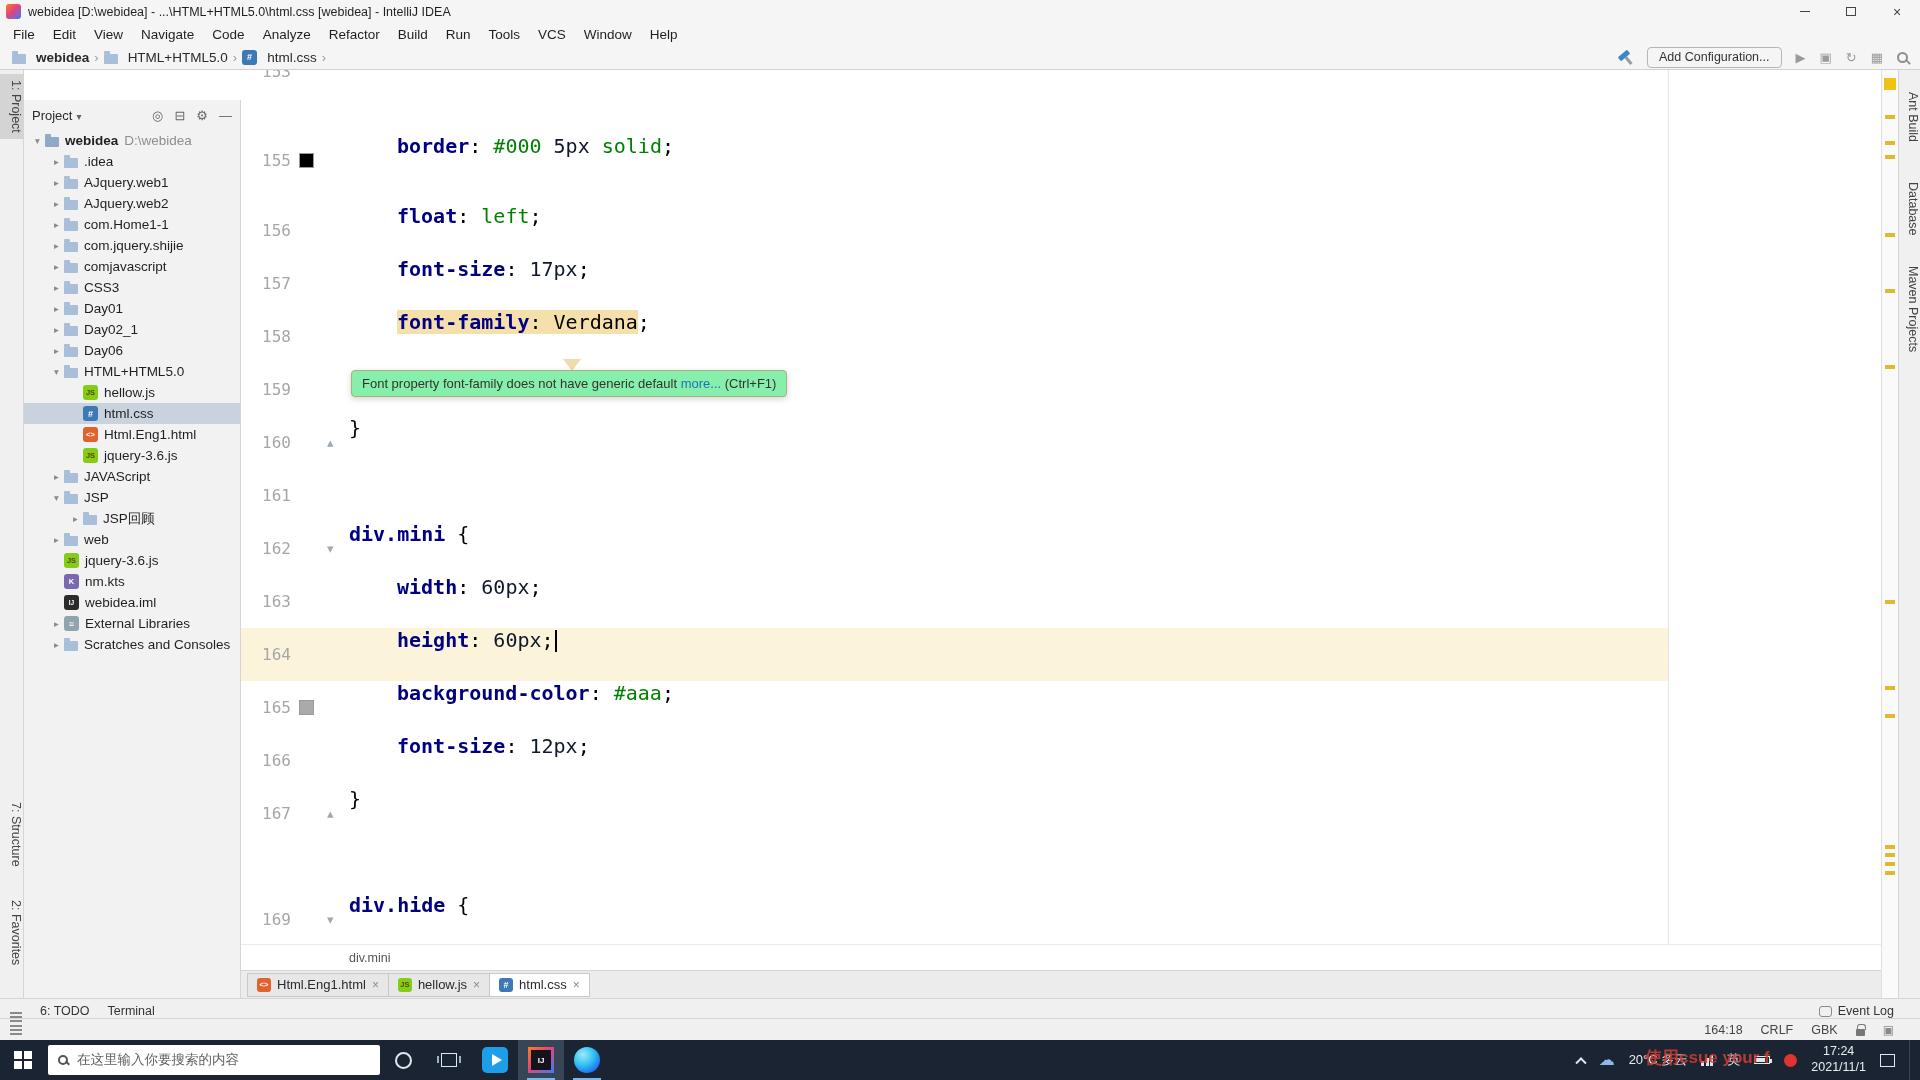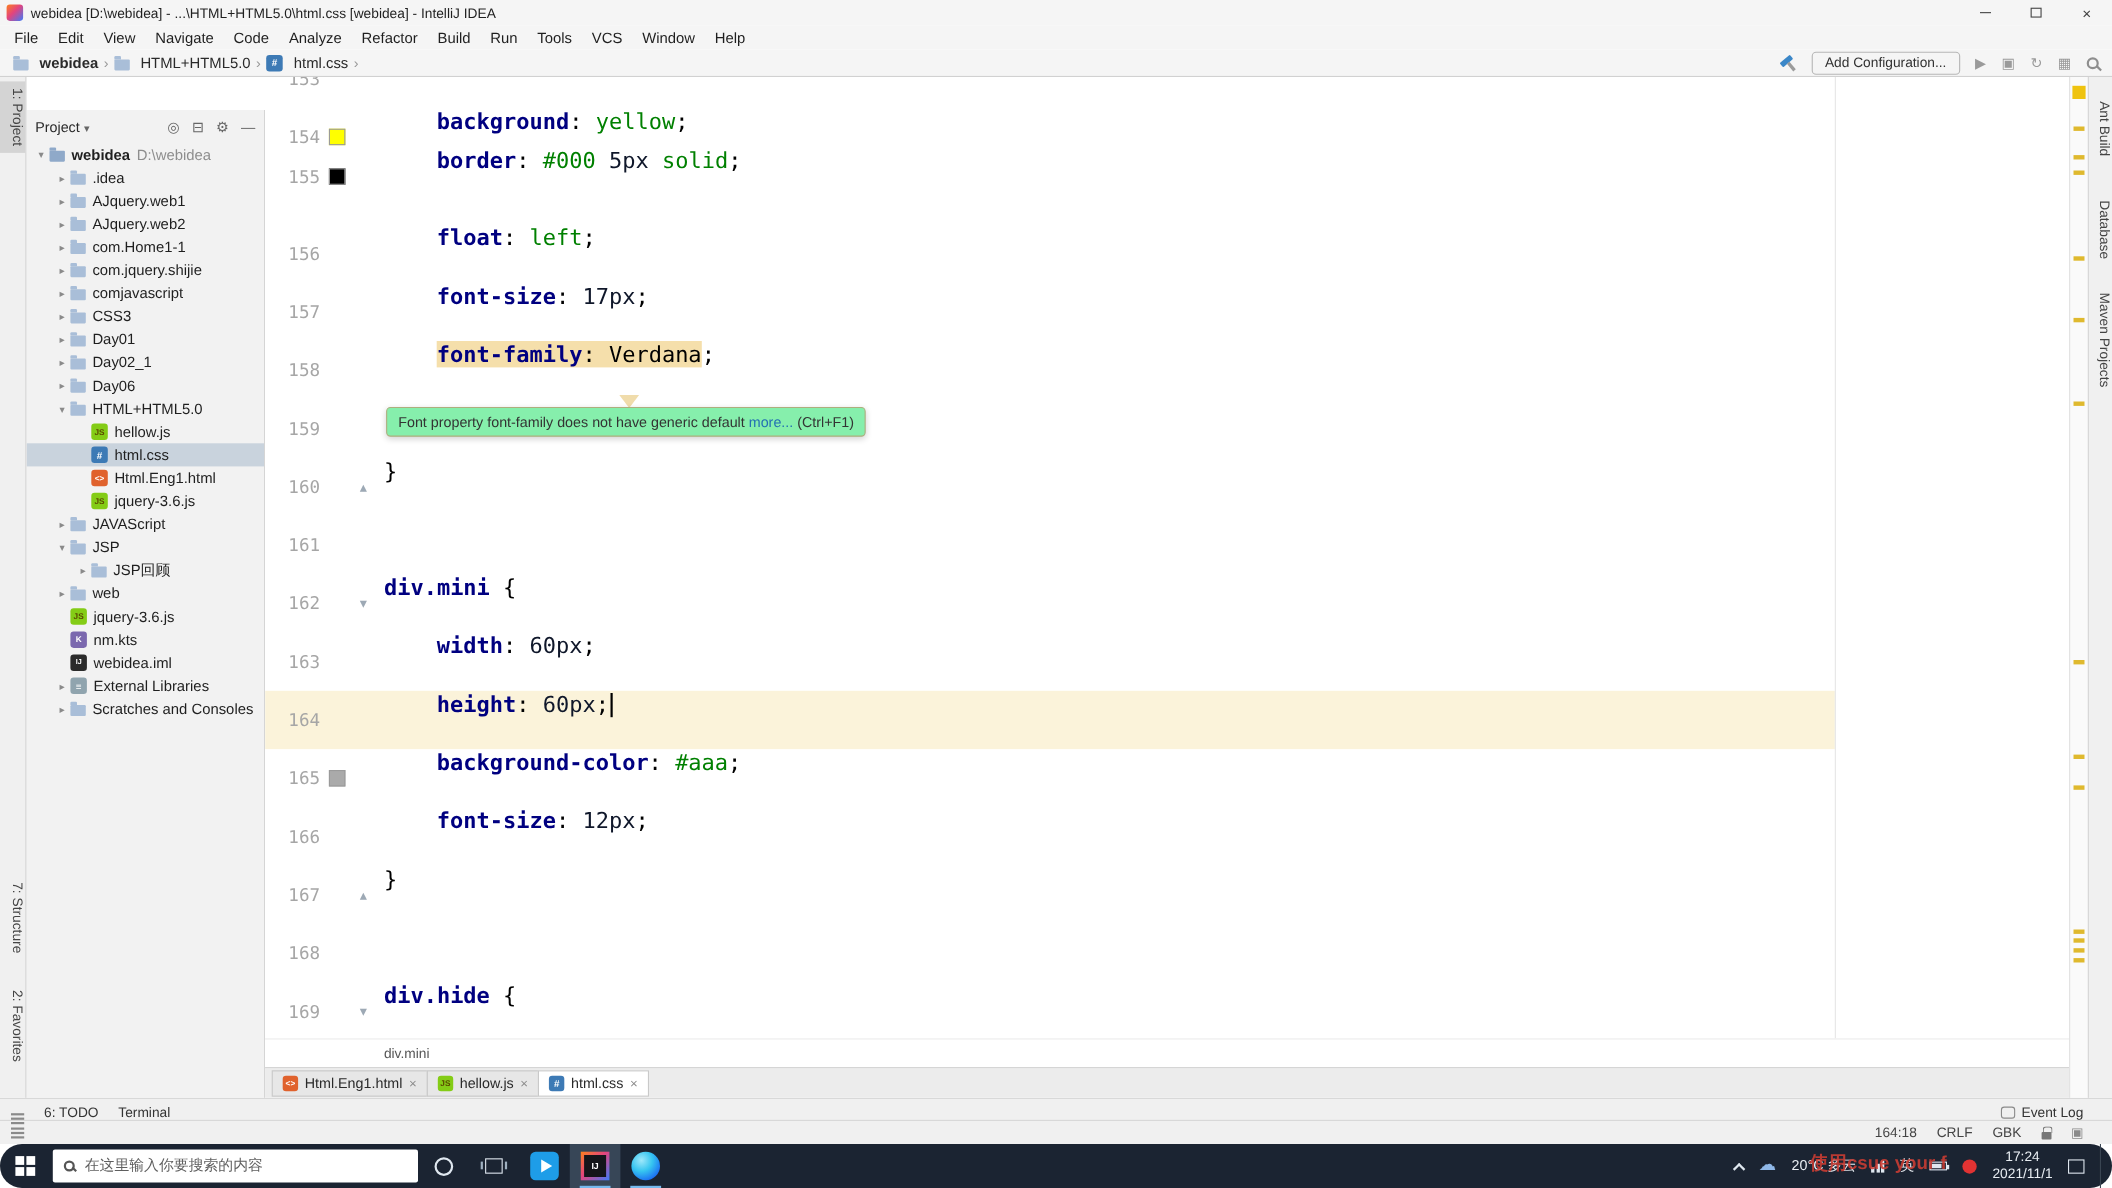--- a/index.html
+++ b/index.html
@@ -112,21 +112,21 @@
   .twb-right { margin-left:auto; margin-right:16px; display:flex; align-items:center; gap:6px; }
   .bubble { width:13px; height:11px; border:1.5px solid #8a8a8a; border-radius:3px; }
 
   #statusbar { height:22px; background:#f0f0f0; border-top:1px solid #d5d5d5; display:flex; align-items:center; font-size:12.5px; color:#444; padding:0 10px; }
   .sb-right { margin-left:auto; display:flex; align-items:center; gap:18px; padding-right:16px; }
   .lock { width:9px; height:7px; background:#777; border-radius:1px; position:relative; margin-top:5px; }
   .lock::before { content:""; position:absolute; top:-5px; left:1px; width:7px; height:5px; border:1.5px solid #777; border-bottom:none; border-radius:3px 3px 0 0; }
   .frame-ico { color:#8a8a8a; font-size:12px; }
 
   
-  #taskbar { height:40px; background:var(--taskbar); display:flex; align-items:center; color:#e8edf2; position:relative;border-radius:20px; }
+  #taskbar { height:40px; background:var(--taskbar); display:flex; align-items:center; color:#e8edf2; position:relative; }
   .tb-start { width:46px; height:40px; display:flex; align-items:center; justify-content:center; }
   .win-logo { display:grid; grid-template-columns:8px 8px; grid-template-rows:8px 8px; gap:1.5px; }
   .win-logo i { background:#fff; }
   .tb-search { width:332px; height:30px; background:#fff; border-radius:2px; display:flex; align-items:center; padding:0 10px; gap:9px; color:#5f5f5f; font-size:13.5px; margin-left:2px; }
   .mag-dark { width:10px; height:10px; border:2px solid #555; border-radius:50%; position:relative; flex:none; }
   .mag-dark::after { content:""; position:absolute; width:5px; height:2px; background:#555; transform:rotate(45deg); right:-4px; bottom:-1px; }
   .tb-slot { width:46px; height:40px; display:flex; align-items:center; justify-content:center; position:relative; }
   .tb-slot.active { background:#374657; }
   .tb-slot.running::after { content:""; position:absolute; bottom:0; left:9px; right:9px; height:2px; background:#76b9ed; }
   .ico-cortana { width:17px; height:17px; border:2px solid #dfe7ef; border-radius:50%; }
@@ -366,25 +366,20 @@
     </div>
 
     <div id="editor-col">
       <div id="editor-viewport">
         <div id="margin-guide"></div>
         <div class="tooltip-tail"></div>
         <div class="inspection-tooltip"><span>Font property font-family does not have generic default </span><span class="tooltip-link">more...</span><span> (Ctrl+F1)</span></div>
       <div class="code-row" style="top: -25.5px;">
             <span class="gut-num">153</span>
           </div>
-          <div class="code-row" style="top: 27.5px;">
-            <span class="gut-num">154</span>
-            <span class="gut-swatch" style="background: rgb(255, 255, 0);"></span>
-            <span class="code-text" style="left: 156px;"><span class="tk-p">background</span><span class="tk-d">: </span><span class="tk-v">yellow</span><span class="tk-d">;</span></span>
-          </div>
           <div class="code-row" style="top: 64px;">
             <span class="gut-num">155</span>
             <span class="gut-swatch" style="background: rgb(0, 0, 0);"></span>
             <span class="code-text" style="left: 156px;"><span class="tk-p">border</span><span class="tk-d">: </span><span class="tk-v">#000</span><span class="tk-d"> </span><span class="tk-n">5px</span><span class="tk-d"> </span><span class="tk-v">solid</span><span class="tk-d">;</span></span>
           </div>
           <div class="code-row" style="top: 133.5px;">
             <span class="gut-num">156</span>
             <span class="code-text" style="left: 156px;"><span class="tk-p">float</span><span class="tk-d">: </span><span class="tk-v">left</span><span class="tk-d">;</span></span>
           </div>
           <div class="code-row" style="top: 186.5px;">
@@ -428,24 +423,20 @@
             <span class="code-text" style="left: 156px;"><span class="tk-p">background-color</span><span class="tk-d">: </span><span class="tk-v">#aaa</span><span class="tk-d">;</span></span>
           </div>
           <div class="code-row" style="top: 663.5px;">
             <span class="gut-num">166</span>
             <span class="code-text" style="left: 156px;"><span class="tk-p">font-size</span><span class="tk-d">: </span><span class="tk-n">12px</span><span class="tk-d">;</span></span>
           </div>
           <div class="code-row" style="top: 716.5px;">
             <span class="gut-num">167</span>
             <span class="gut-fold">▴</span>
             <span class="code-text" style="left: 108px;"><span class="tk-d">}</span></span>
-          </div>
-          <div class="code-row" style="top: 769.5px;">
-            <span class="gut-num">168</span>
-            <span class="code-text" style="left: 108px;"></span>
           </div>
           <div class="code-row" style="top: 822.5px;">
             <span class="gut-num">169</span>
             <span class="gut-fold">▾</span>
             <span class="code-text" style="left: 108px;"><span class="tk-s">div.hide</span><span class="tk-d"> {</span></span>
           </div>
         </div>
       <div id="editor-crumbs">
         <span>div.mini</span>
       </div>

